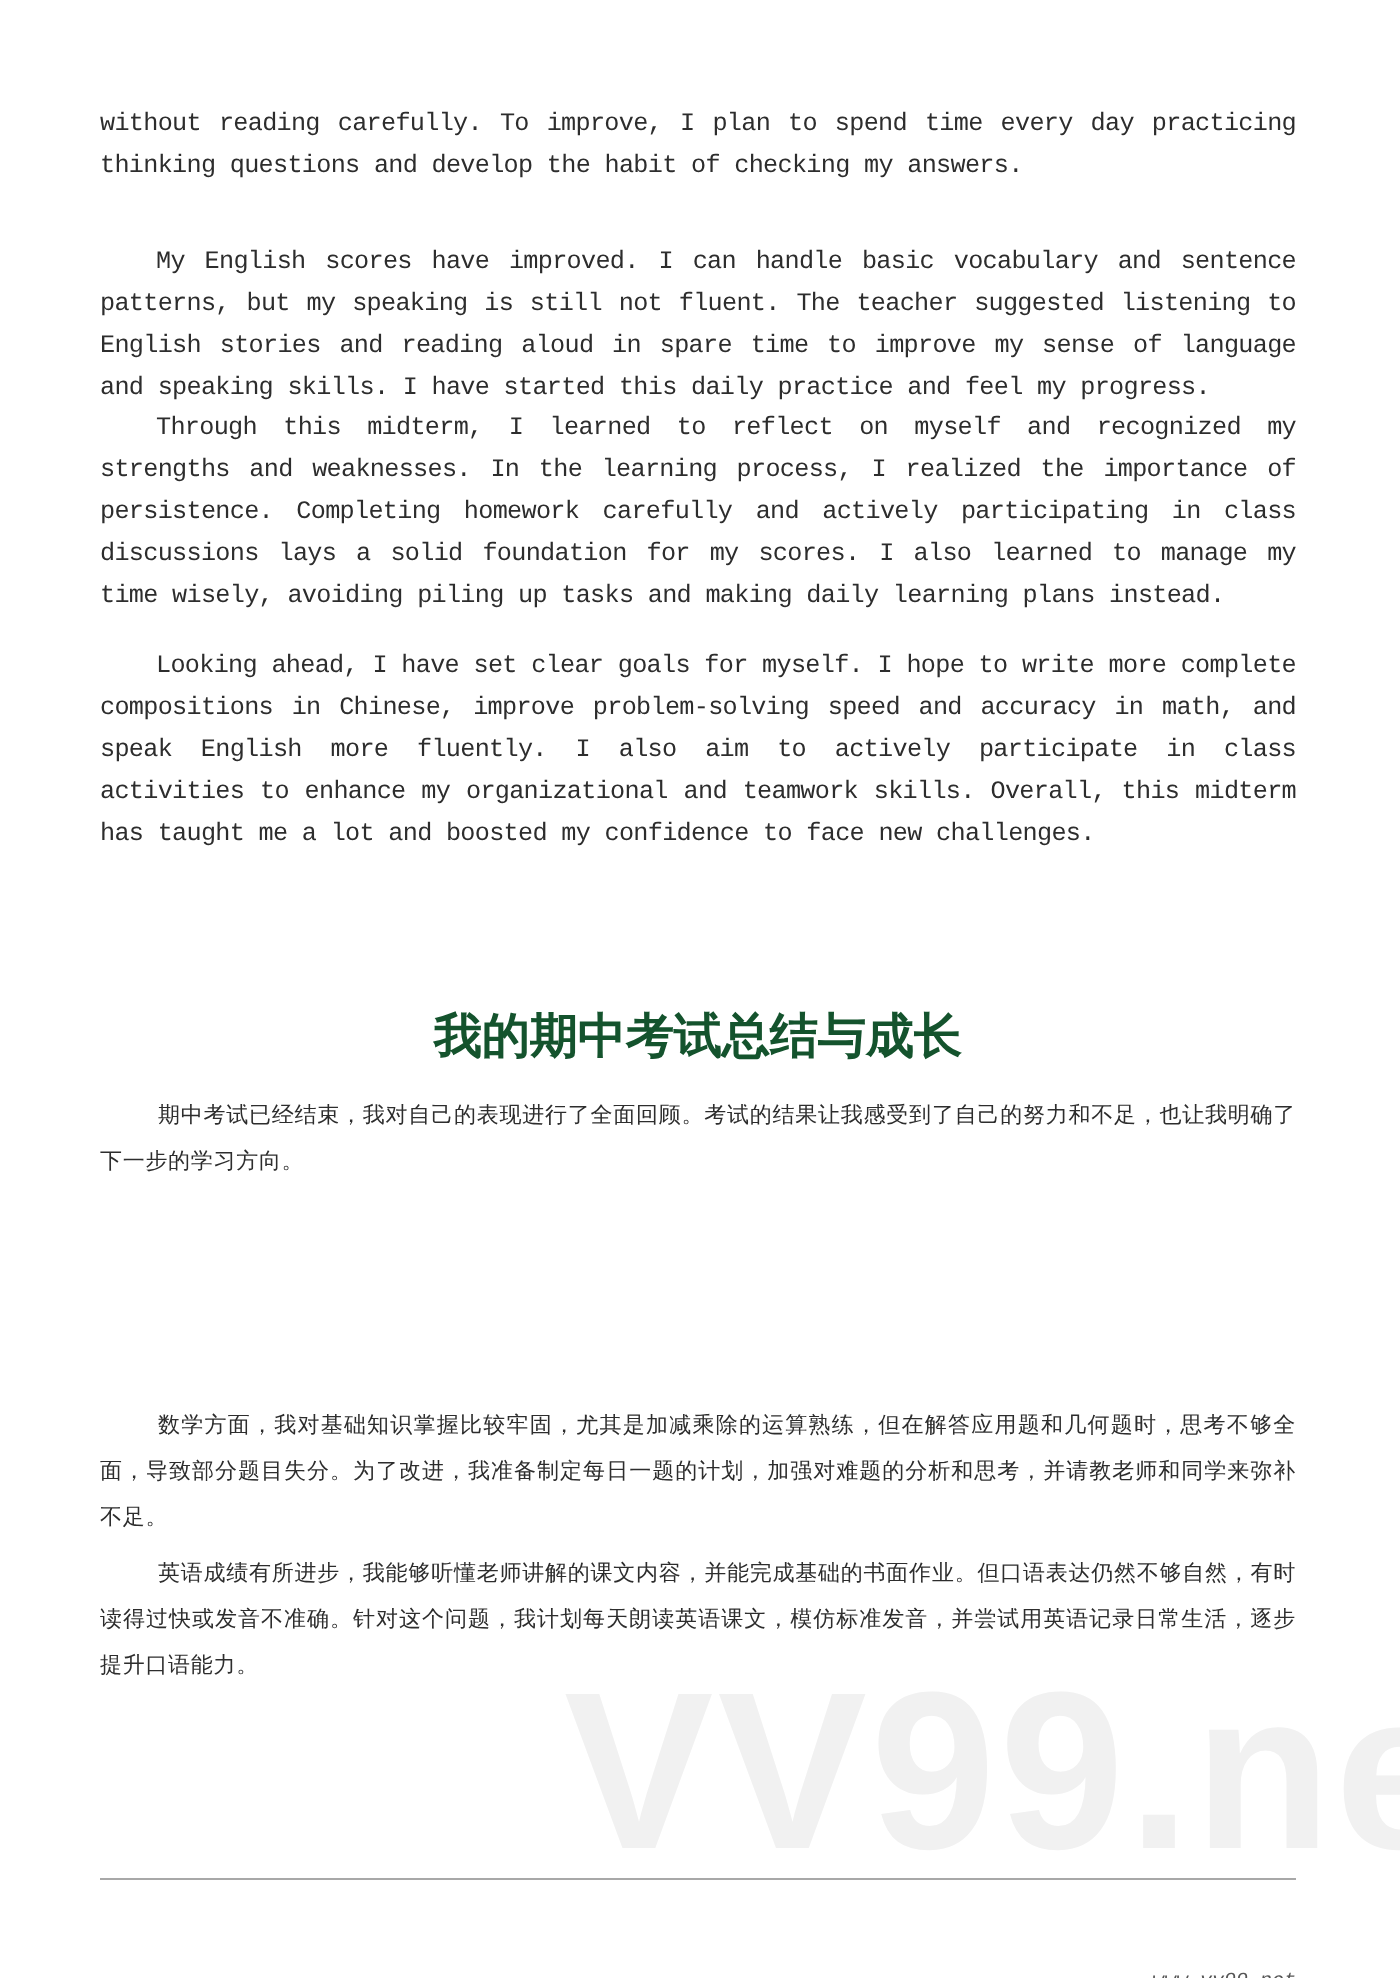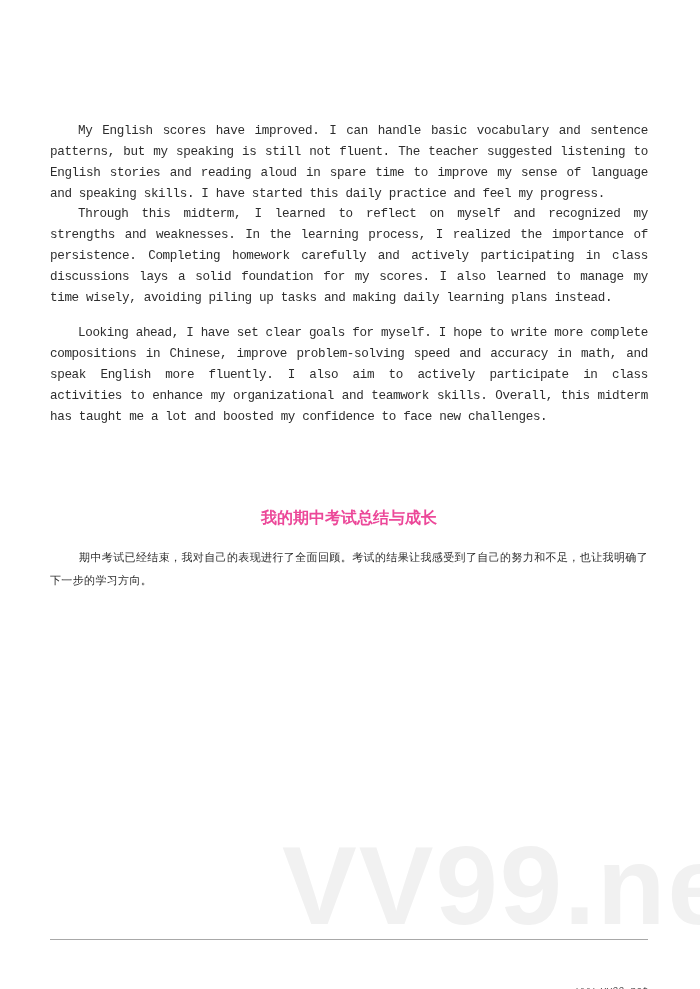--- a/index.html
+++ b/index.html
@@ -36,23 +36,23 @@
     }
     .indent { text-indent: 28px; }
     .title {
       position: absolute;
       left: 0;
       width: 598px;
       top: 505px;
       text-align: center;
       font-family: "DejaVu Serif", "Liberation Serif", serif;
       font-weight: bold;
-      font-size: 16px;
+      font-size: 24px;
       line-height: 26px;
-      color: #ec4899;
+      color: #14532d;
       margin: 0;
     }
     .zh-para {
       position: absolute;
       left: 0;
       width: 598px;
       font-family: "DejaVu Serif", "Liberation Serif", serif;
       font-size: 11px;
       line-height: 23px;
       text-align: justify;
@@ -95,23 +95,26 @@
       color: #555555;
       z-index: 1;
     }
   </style>
 </head>
 <body>
 
 <div class="watermark">VV99.net</div>
 
 <div class="page content">
+  <p class="en-para" style="top:52px;">without reading carefully. To improve, I plan to spend time every day practicing thinking questions and develop the habit of checking my answers.</p>
   <p class="en-para indent" style="top:121px;">My English scores have improved. I can handle basic vocabulary and sentence patterns, but my speaking is still not fluent. The teacher suggested listening to English stories and reading aloud in spare time to improve my sense of language and speaking skills. I have started this daily practice and feel my progress.</p>
   <p class="en-para indent" style="top:204px;">Through this midterm, I learned to reflect on myself and recognized my strengths and weaknesses. In the learning process, I realized the importance of persistence. Completing homework carefully and actively participating in class discussions lays a solid foundation for my scores. I also learned to manage my time wisely, avoiding piling up tasks and making daily learning plans instead.</p>
   <p class="en-para indent" style="top:323px;">Looking ahead, I have set clear goals for myself. I hope to write more complete compositions in Chinese, improve problem-solving speed and accuracy in math, and speak English more fluently. I also aim to actively participate in class activities to enhance my organizational and teamwork skills. Overall, this midterm has taught me a lot and boosted my confidence to face new challenges.</p>
 
   <h1 class="title">我的期中考试总结与成长</h1>
 
   <p class="zh-para zh-indent" style="top:546px;">期中考试已经结束，我对自己的表现进行了全面回顾。考试的结果让我感受到了自己的努力和不足，也让我明确了下一步的学习方向。</p>
+  <p class="zh-para zh-indent" style="top:701px;">数学方面，我对基础知识掌握比较牢固，尤其是加减乘除的运算熟练，但在解答应用题和几何题时，思考不够全面，导致部分题目失分。为了改进，我准备制定每日一题的计划，加强对难题的分析和思考，并请教老师和同学来弥补不足。</p>
+  <p class="zh-para zh-indent" style="top:775px;">英语成绩有所进步，我能够听懂老师讲解的课文内容，并能完成基础的书面作业。但口语表达仍然不够自然，有时读得过快或发音不准确。针对这个问题，我计划每天朗读英语课文，模仿标准发音，并尝试用英语记录日常生活，逐步提升口语能力。</p>
 </div>
 
 <div class="footer-rule"></div>
 <div class="footer-site">www.vv99.net</div>
 
 </body></html>

